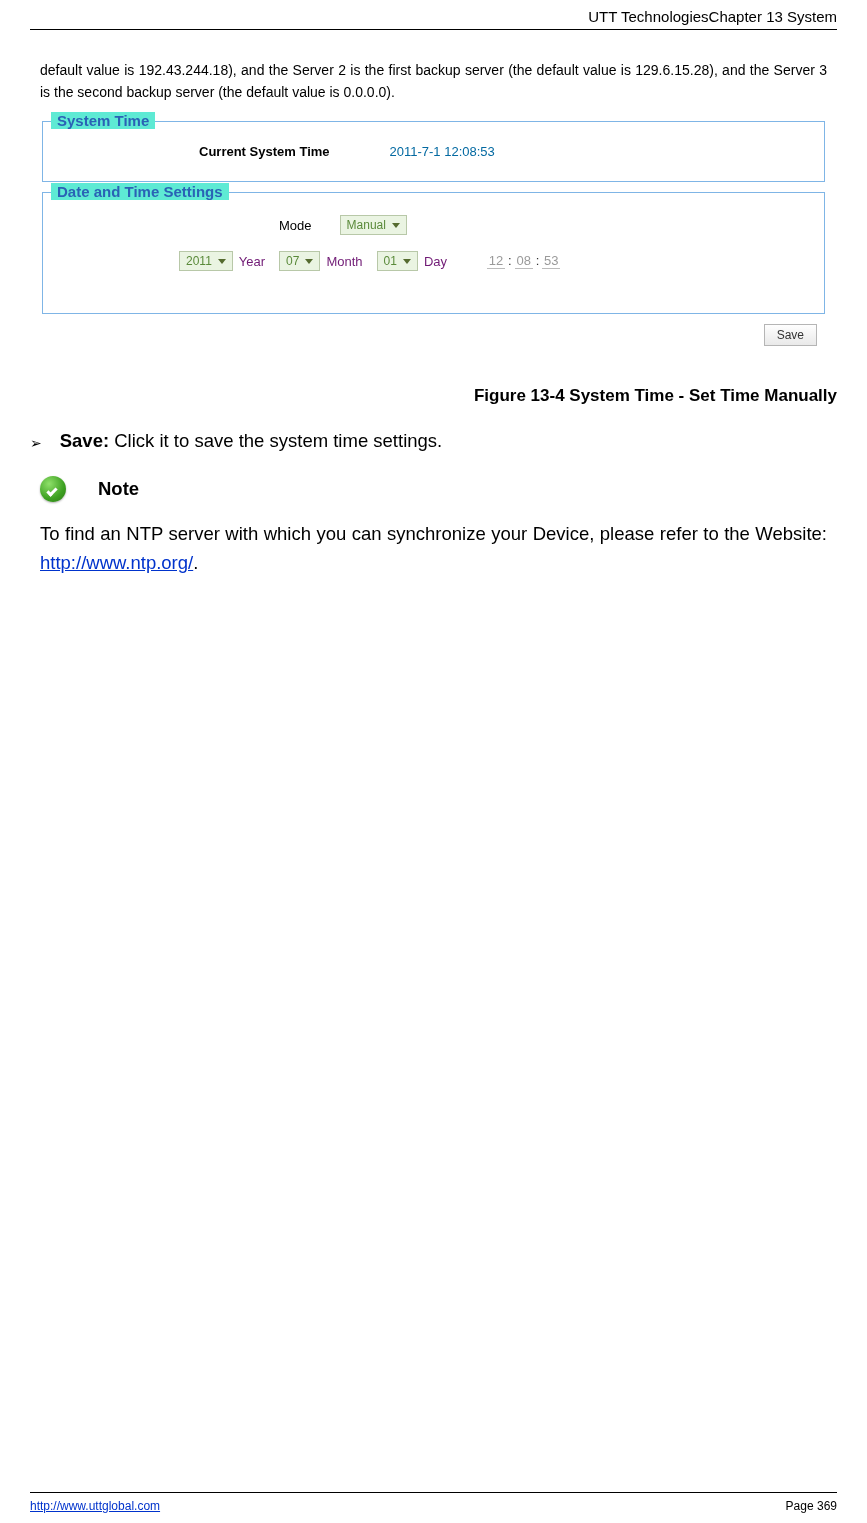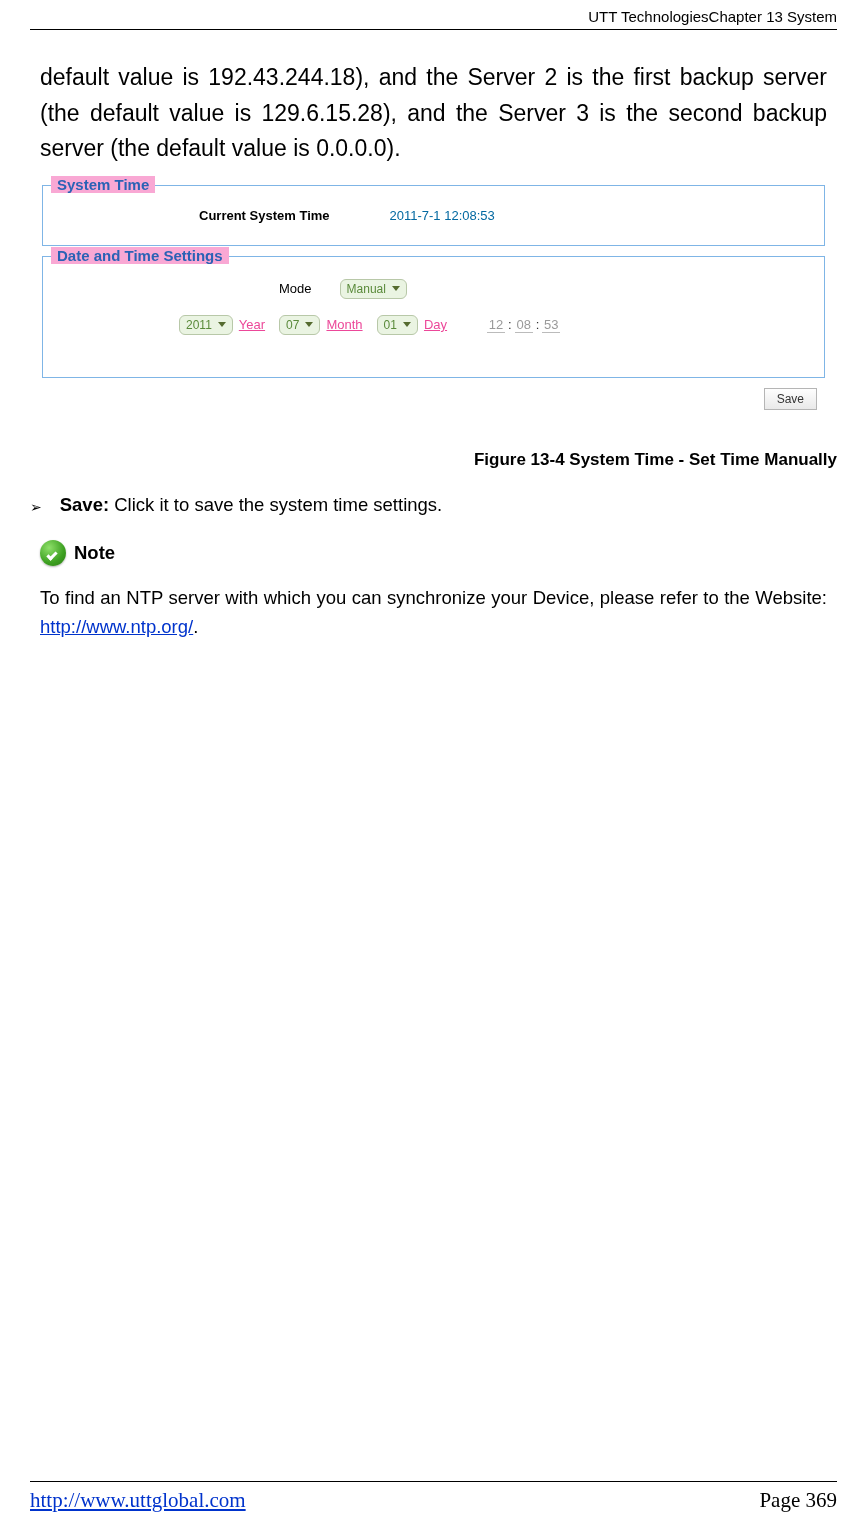--- a/index.html
+++ b/index.html
@@ -22,36 +22,36 @@
     justify-content: flex-end;
     font-size: 15px;
     padding: 0 0 4px 0;
   }
   .hr {
     border: none;
     border-top: 1px solid #000;
     margin: 0 0 30px 0;
   }
   .body-text {
-    font-size: 23px;
+    font-size: 14px;
     line-height: 1.55;
     text-align: justify;
     margin: 0 10px 18px 10px;
   }
   .fieldset {
     border: 1px solid #7fb5e6;
     margin: 6px 12px 10px 12px;
     padding: 12px 16px 22px 16px;
     position: relative;
   }
   .legend {
     position: absolute;
     top: -10px;
     left: 8px;
-    background: #f9a8d4;
+    background: #5eead4;
     padding: 0 6px;
     color: #2a62b5;
     font-weight: bold;
     font-size: 15px;
     font-family: Tahoma, Arial, sans-serif;
   }
   .sys-time-row {
     display: flex;
     align-items: center;
     padding: 10px 0 0 140px;
@@ -82,33 +82,32 @@
   .dropdown {
     display: inline-flex;
     align-items: center;
     background: #eaf4e2;
     border: 1px solid #b8c8a8;
     padding: 2px 6px;
     color: #5a8a3a;
     font-size: 12px;
     margin-right: 6px;
     height: 20px;
-    border-radius: 6px;
+    border-radius: 0;
   }
   .dropdown .dd-text { margin-right: 6px; }
   .caret {
     width: 0; height: 0;
     border-left: 4px solid transparent;
     border-right: 4px solid transparent;
     border-top: 5px solid #556b2f;
   }
   .unit-label {
     margin-right: 14px;
-    color: #ec4899;
-    text-decoration: underline;
+    color: #701a75;
   }
   .time-block {
     color: #9a9a9a;
     margin-left: 26px;
     font-size: 13px;
   }
   .time-block .colon {
     color: #333;
     margin: 0 3px;
   }
@@ -146,20 +145,21 @@
     font-size: 18.5px;
   }
   .bullet-glyph {
     font-size: 14px;
     margin: 5px 18px 0 0;
   }
   .note-row {
     display: flex;
     align-items: center;
     margin: 10px 0 18px 10px;
+    gap: 24px;
   }
   .note-icon {
     width: 26px; height: 26px;
     border-radius: 50%;
     background: radial-gradient(circle at 35% 30%, #8fe06a, #3da021 60%, #2c7a15);
     position: relative;
     margin-right: 8px;
     box-shadow: 0 1px 2px rgba(0,0,0,.3);
   }
   .note-icon::after {
@@ -189,22 +189,21 @@
     right: 30px;
   }
   .footer-hr {
     border: none;
     border-top: 1px solid #000;
     margin-bottom: 6px;
   }
   .footer-row {
     display: flex;
     justify-content: space-between;
-    font-size: 21px;
-    font-family: Liberation Serif, serif;
+    font-size: 12px;
   }
 </style>
 </head>
 <body>
 
 <div class="page">
   <div class="header-row">
     <span>UTT Technologies</span>
     <span>Chapter 13 System</span>
   </div>

